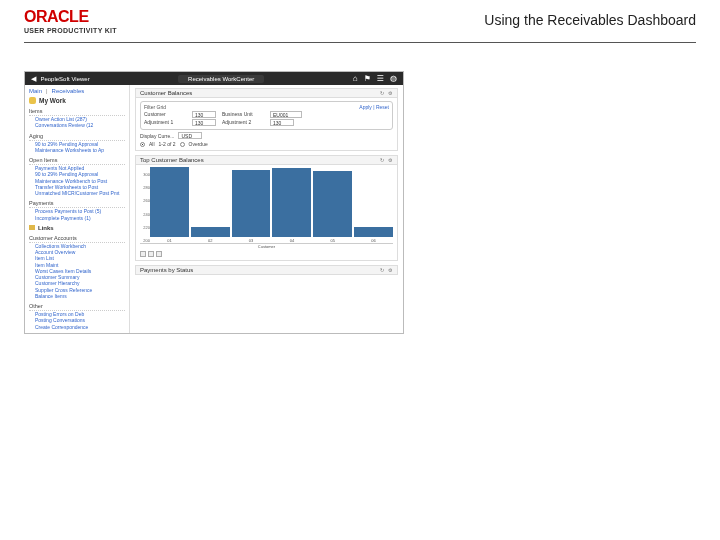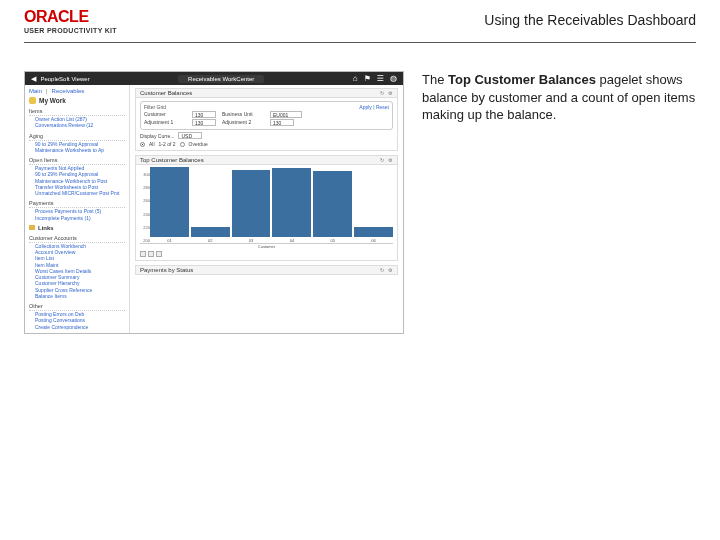--- a/index.html
+++ b/index.html
@@ -274,18 +274,15 @@
               <span>⚙</span>
             </div>
           </div>
         </div>
 
       </div>
     </div>
   </div>
 
   <div class="instr">
-    <p>
-      <span>The </span><span class="bold">Top Customer Balances</span><span> pagelet shows balance by customer and a count of open items making up the balance.</span>
-    </p>
   </div>
 
 </div>
 
 </body></html>

